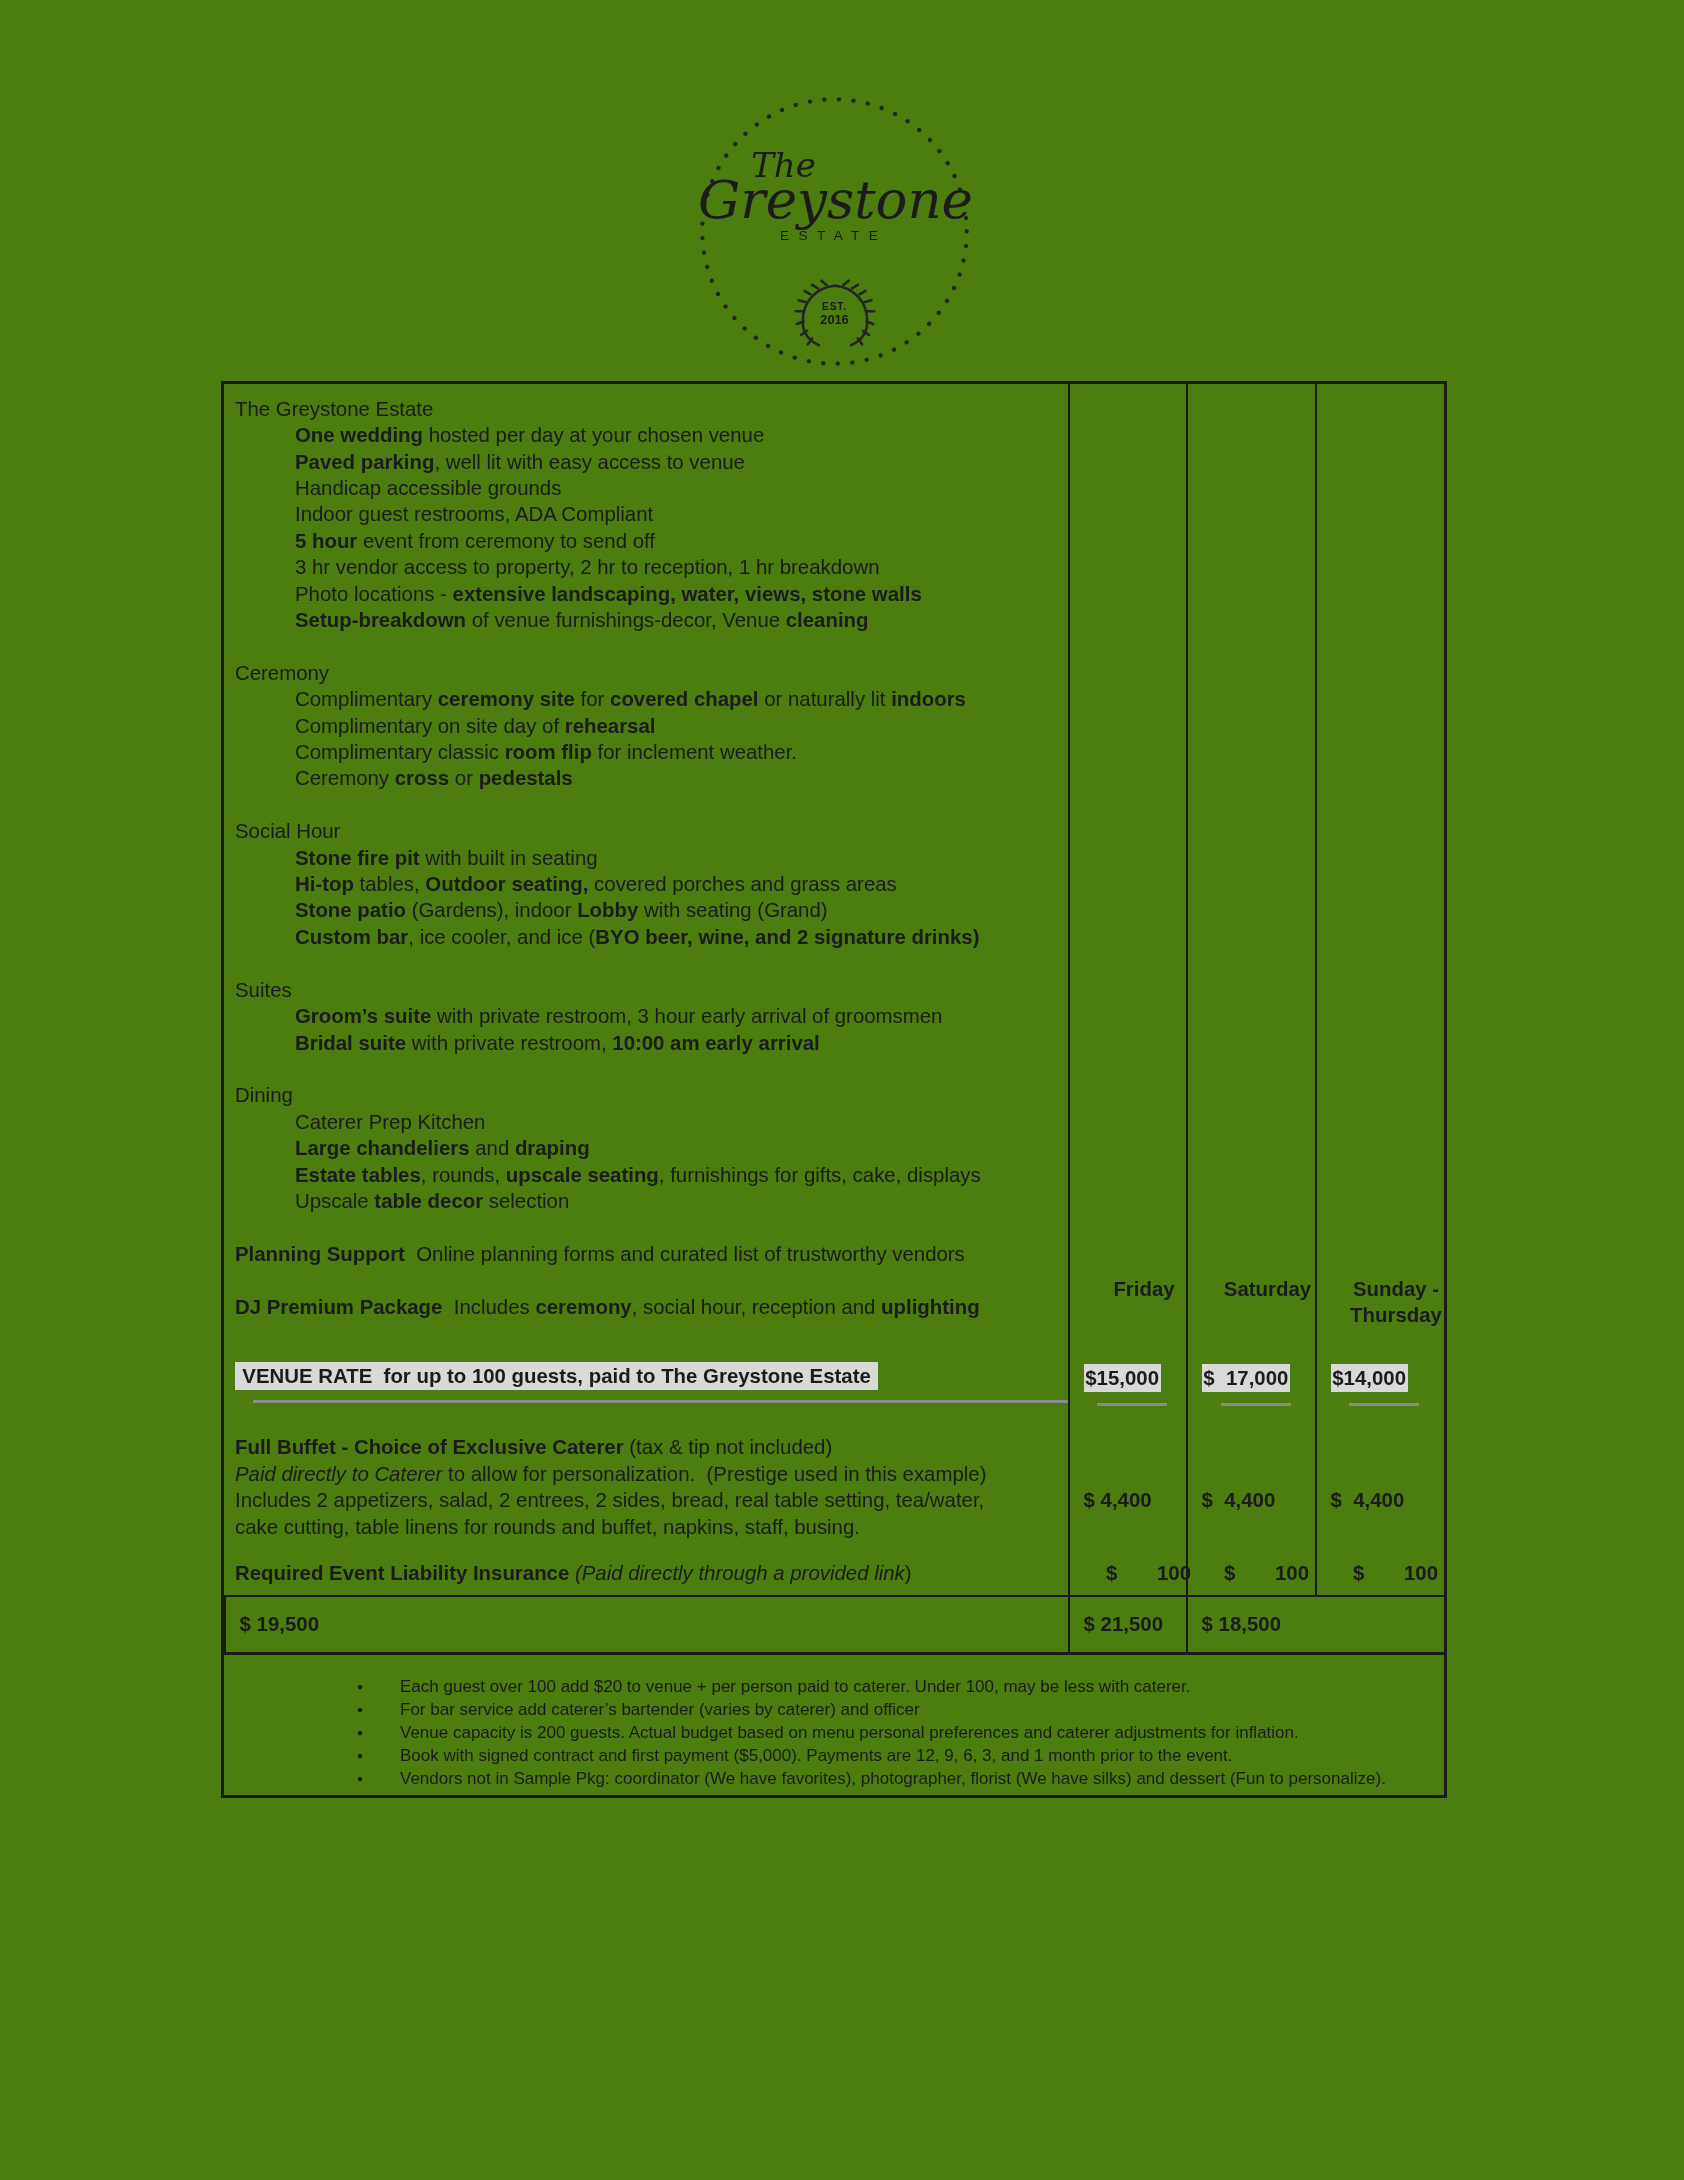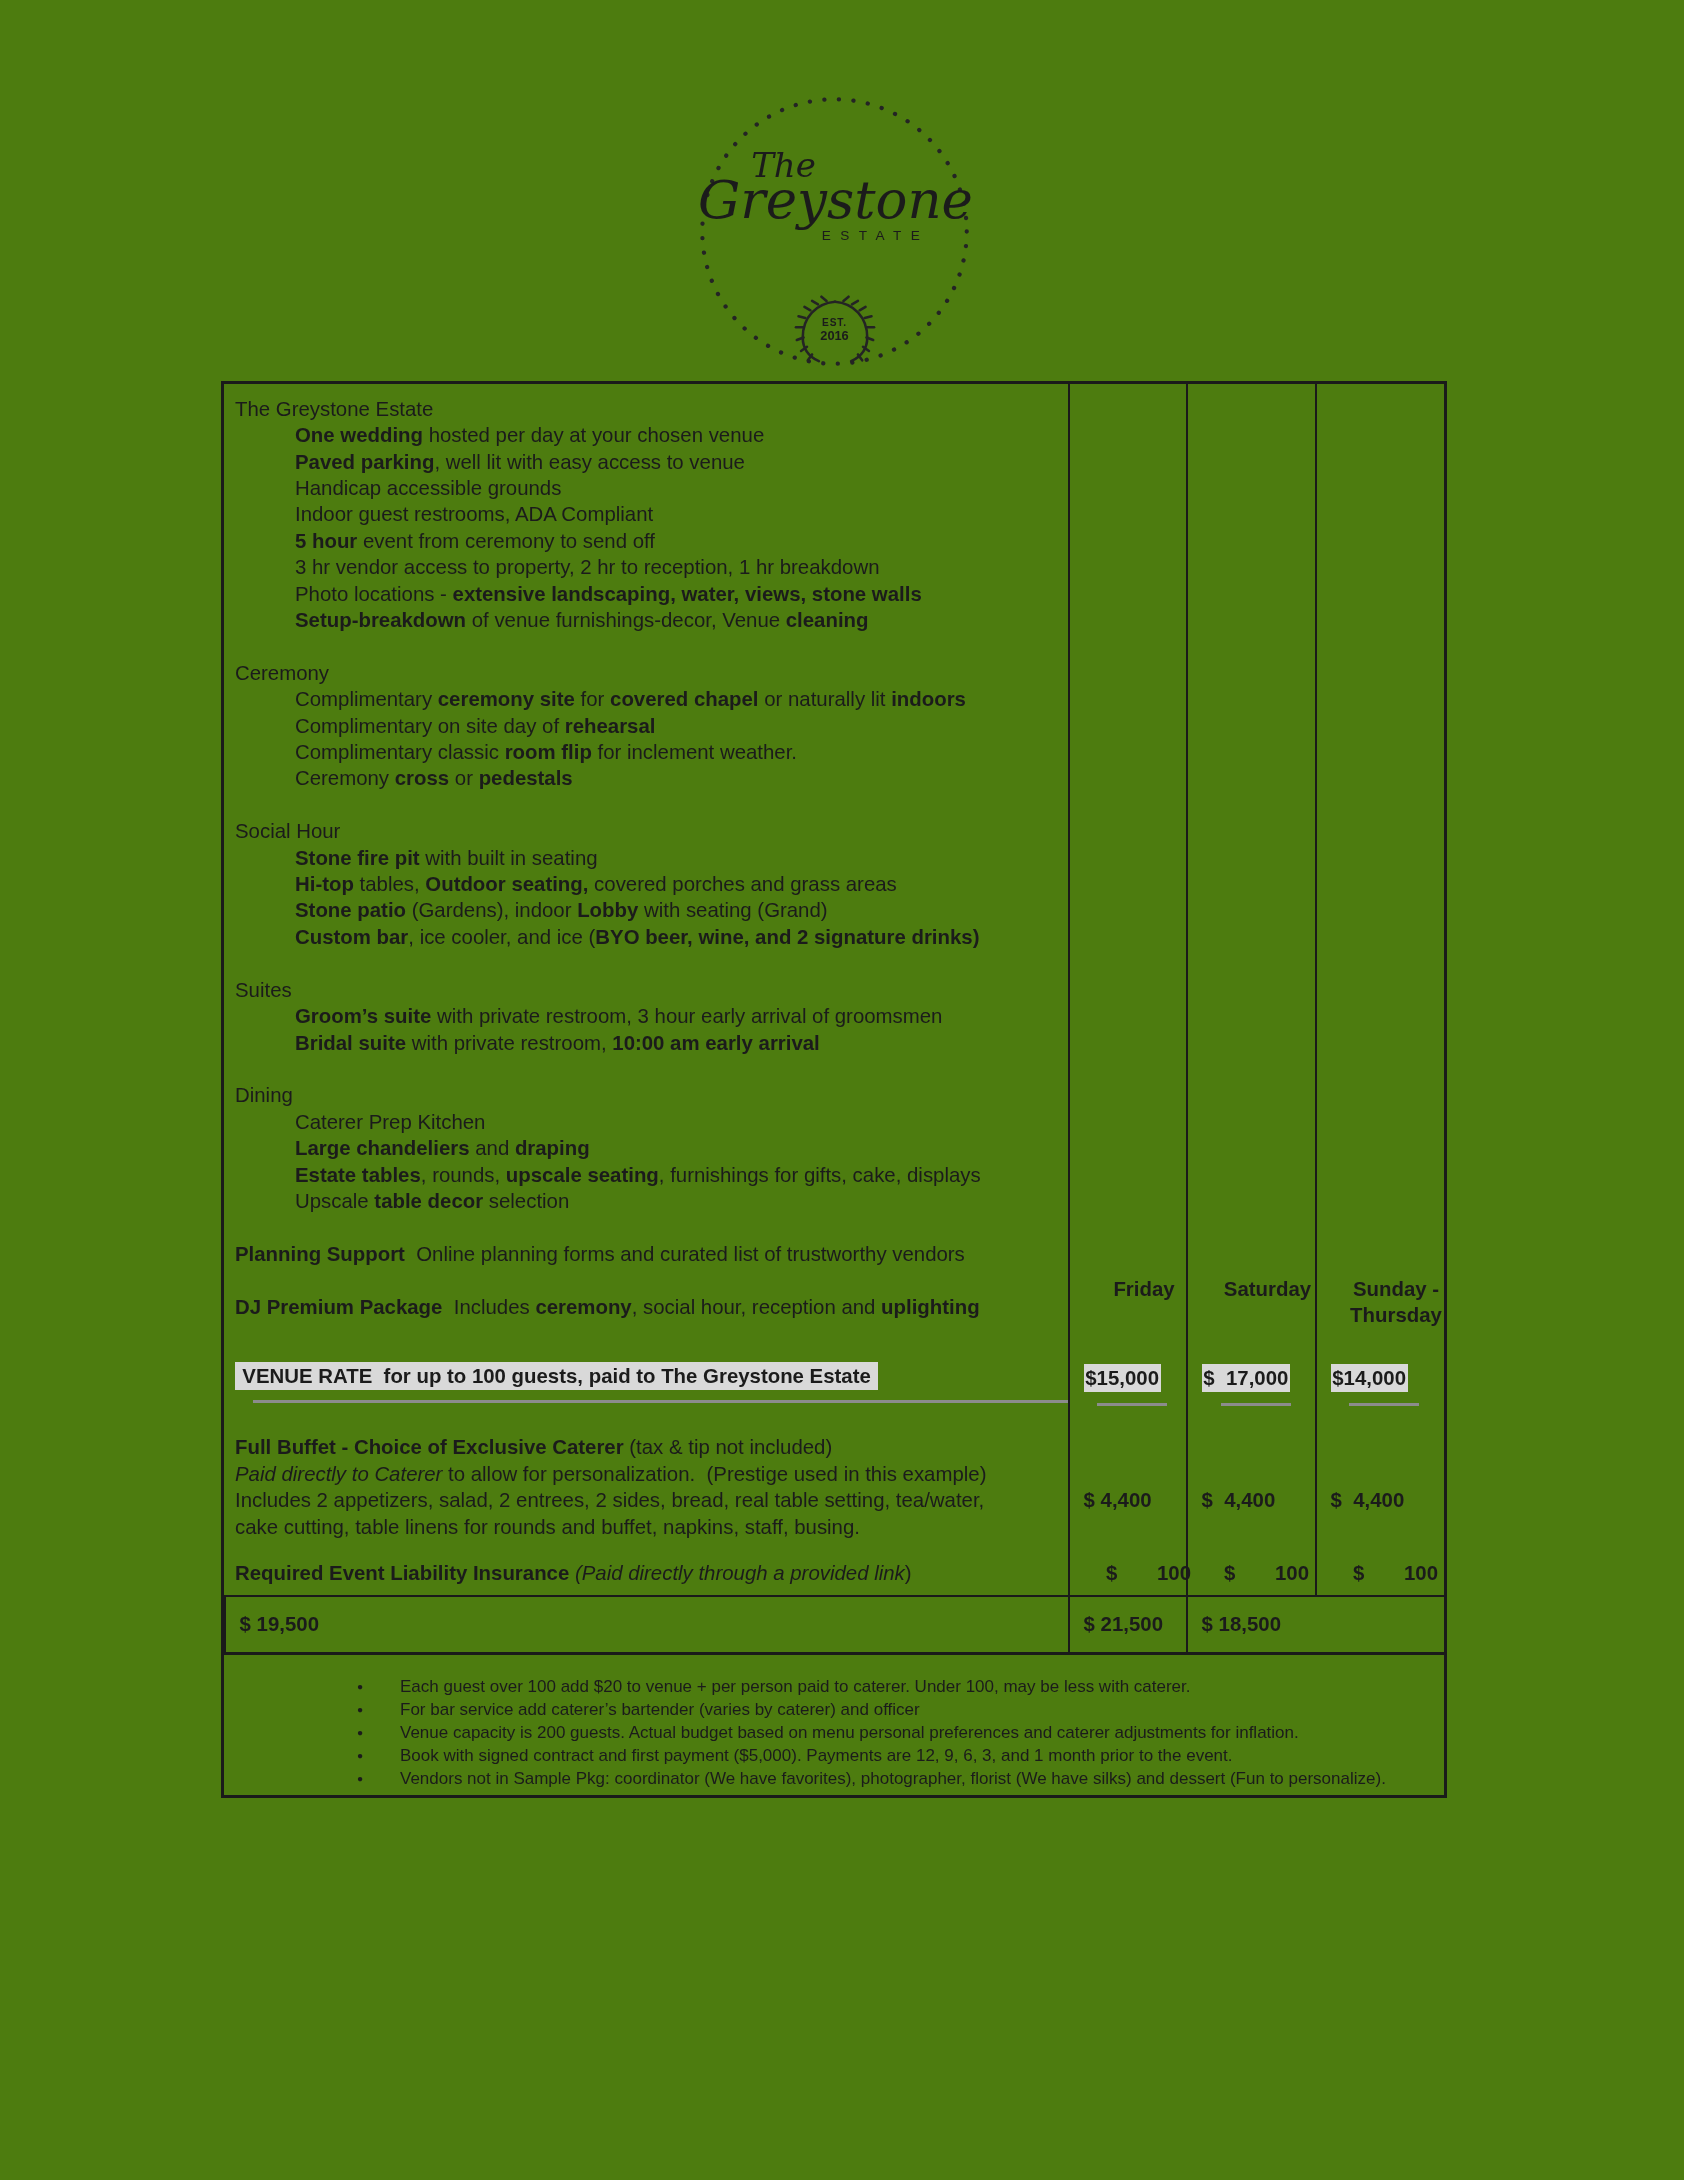--- a/index.html
+++ b/index.html
@@ -8,22 +8,22 @@
   .content{margin-left:221px;width:1227px;}
 
   
   .logo{position:relative;width:273px;height:273px;margin:95px auto 0;}
   .logo-ring{position:absolute;left:0;top:0;}
   .logo-text{position:absolute;left:0;top:53px;width:100%;text-align:center;
              font-family:"DejaVu Serif",serif;font-style:italic;}
   .logo-the{font-size:34px;line-height:34px;margin-left:-102px;}
   .logo-name{font-size:53px;line-height:49px;margin-top:-6.8px;}
   .logo-estate{font-family:"Liberation Sans",sans-serif;font-style:normal;
-               font-size:13.6px;letter-spacing:9.4px;margin:3.4px 0 0 82px;text-align:center;}
-  .wreath-wrap{position:absolute;left:50%;bottom:0;transform:translateX(-50%);width:102px;height:73px;}
+               font-size:13.6px;letter-spacing:9.4px;margin:3.4px 0 0 82px;text-align:left;}
+  .wreath-wrap{position:absolute;left:50%;bottom:16px;transform:translateX(-50%);width:102px;height:73px;}
   .est{position:absolute;left:0;right:0;top:22px;text-align:center;font-weight:700;line-height:12.8px;}
   .est-l1{font-size:10.2px;letter-spacing:0.9px;}
   .est-l2{font-size:12.8px;}
 
   
   .titles{margin-top:43px;text-align:center;}
   .t1{font-size:32px;line-height:44px;letter-spacing:0.4px;}
   .t2{font-size:32px;line-height:44px;}
   .t3{font-size:34px;line-height:44px;font-weight:700;}
   .t4{font-size:35px;line-height:44px;font-weight:700;}

